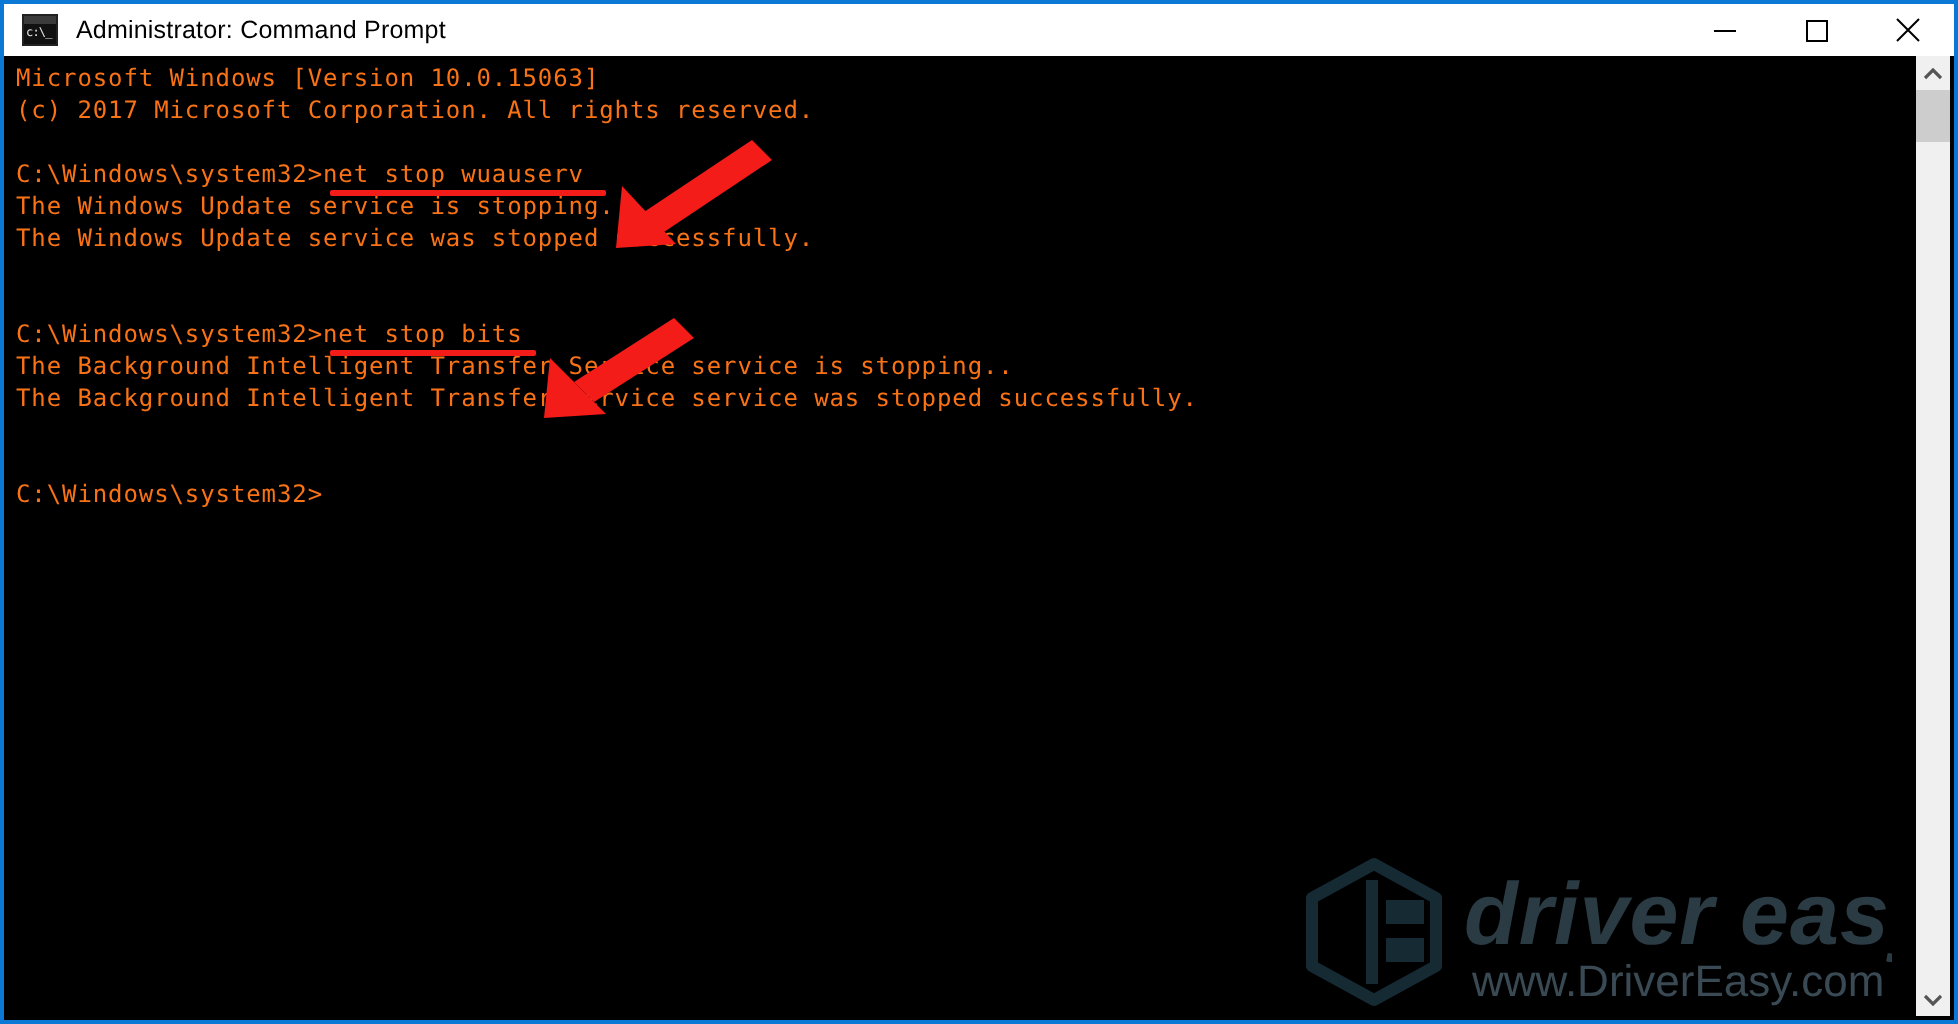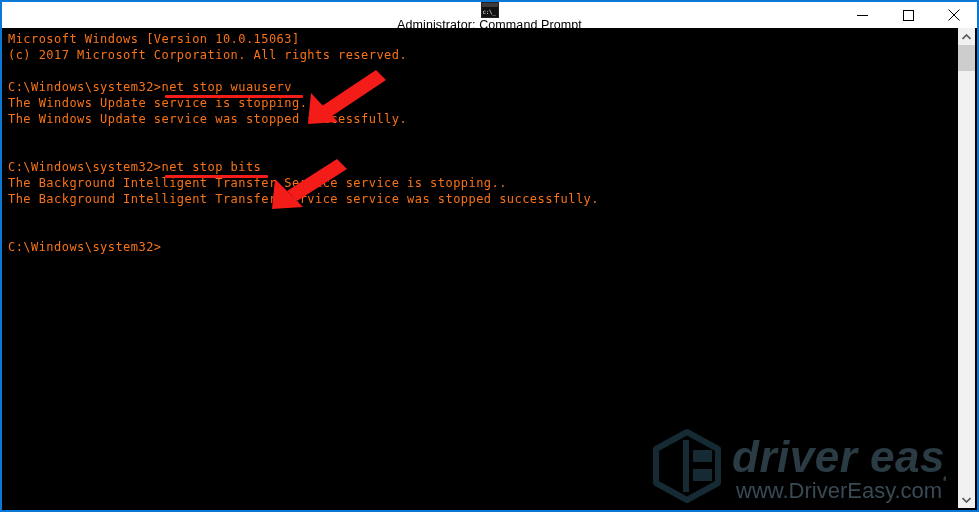--- a/index.html
+++ b/index.html
@@ -24,21 +24,20 @@
   
   #titlebar {
     position: relative;
     height: 28px;
     background: #ffffff;
     border-top: 2px solid #0a78d4;
     box-sizing: border-box;
     display: flex;
     align-items: center;
     user-select: none;
-    flex-direction: column;
   }
   #app-icon {
     width: 18px;
     height: 16px;
     margin-left: 9px;
     margin-right: 9px;
     flex: 0 0 auto;
     position: relative;
     background: #ffffff;
     border: 1px solid #222;

